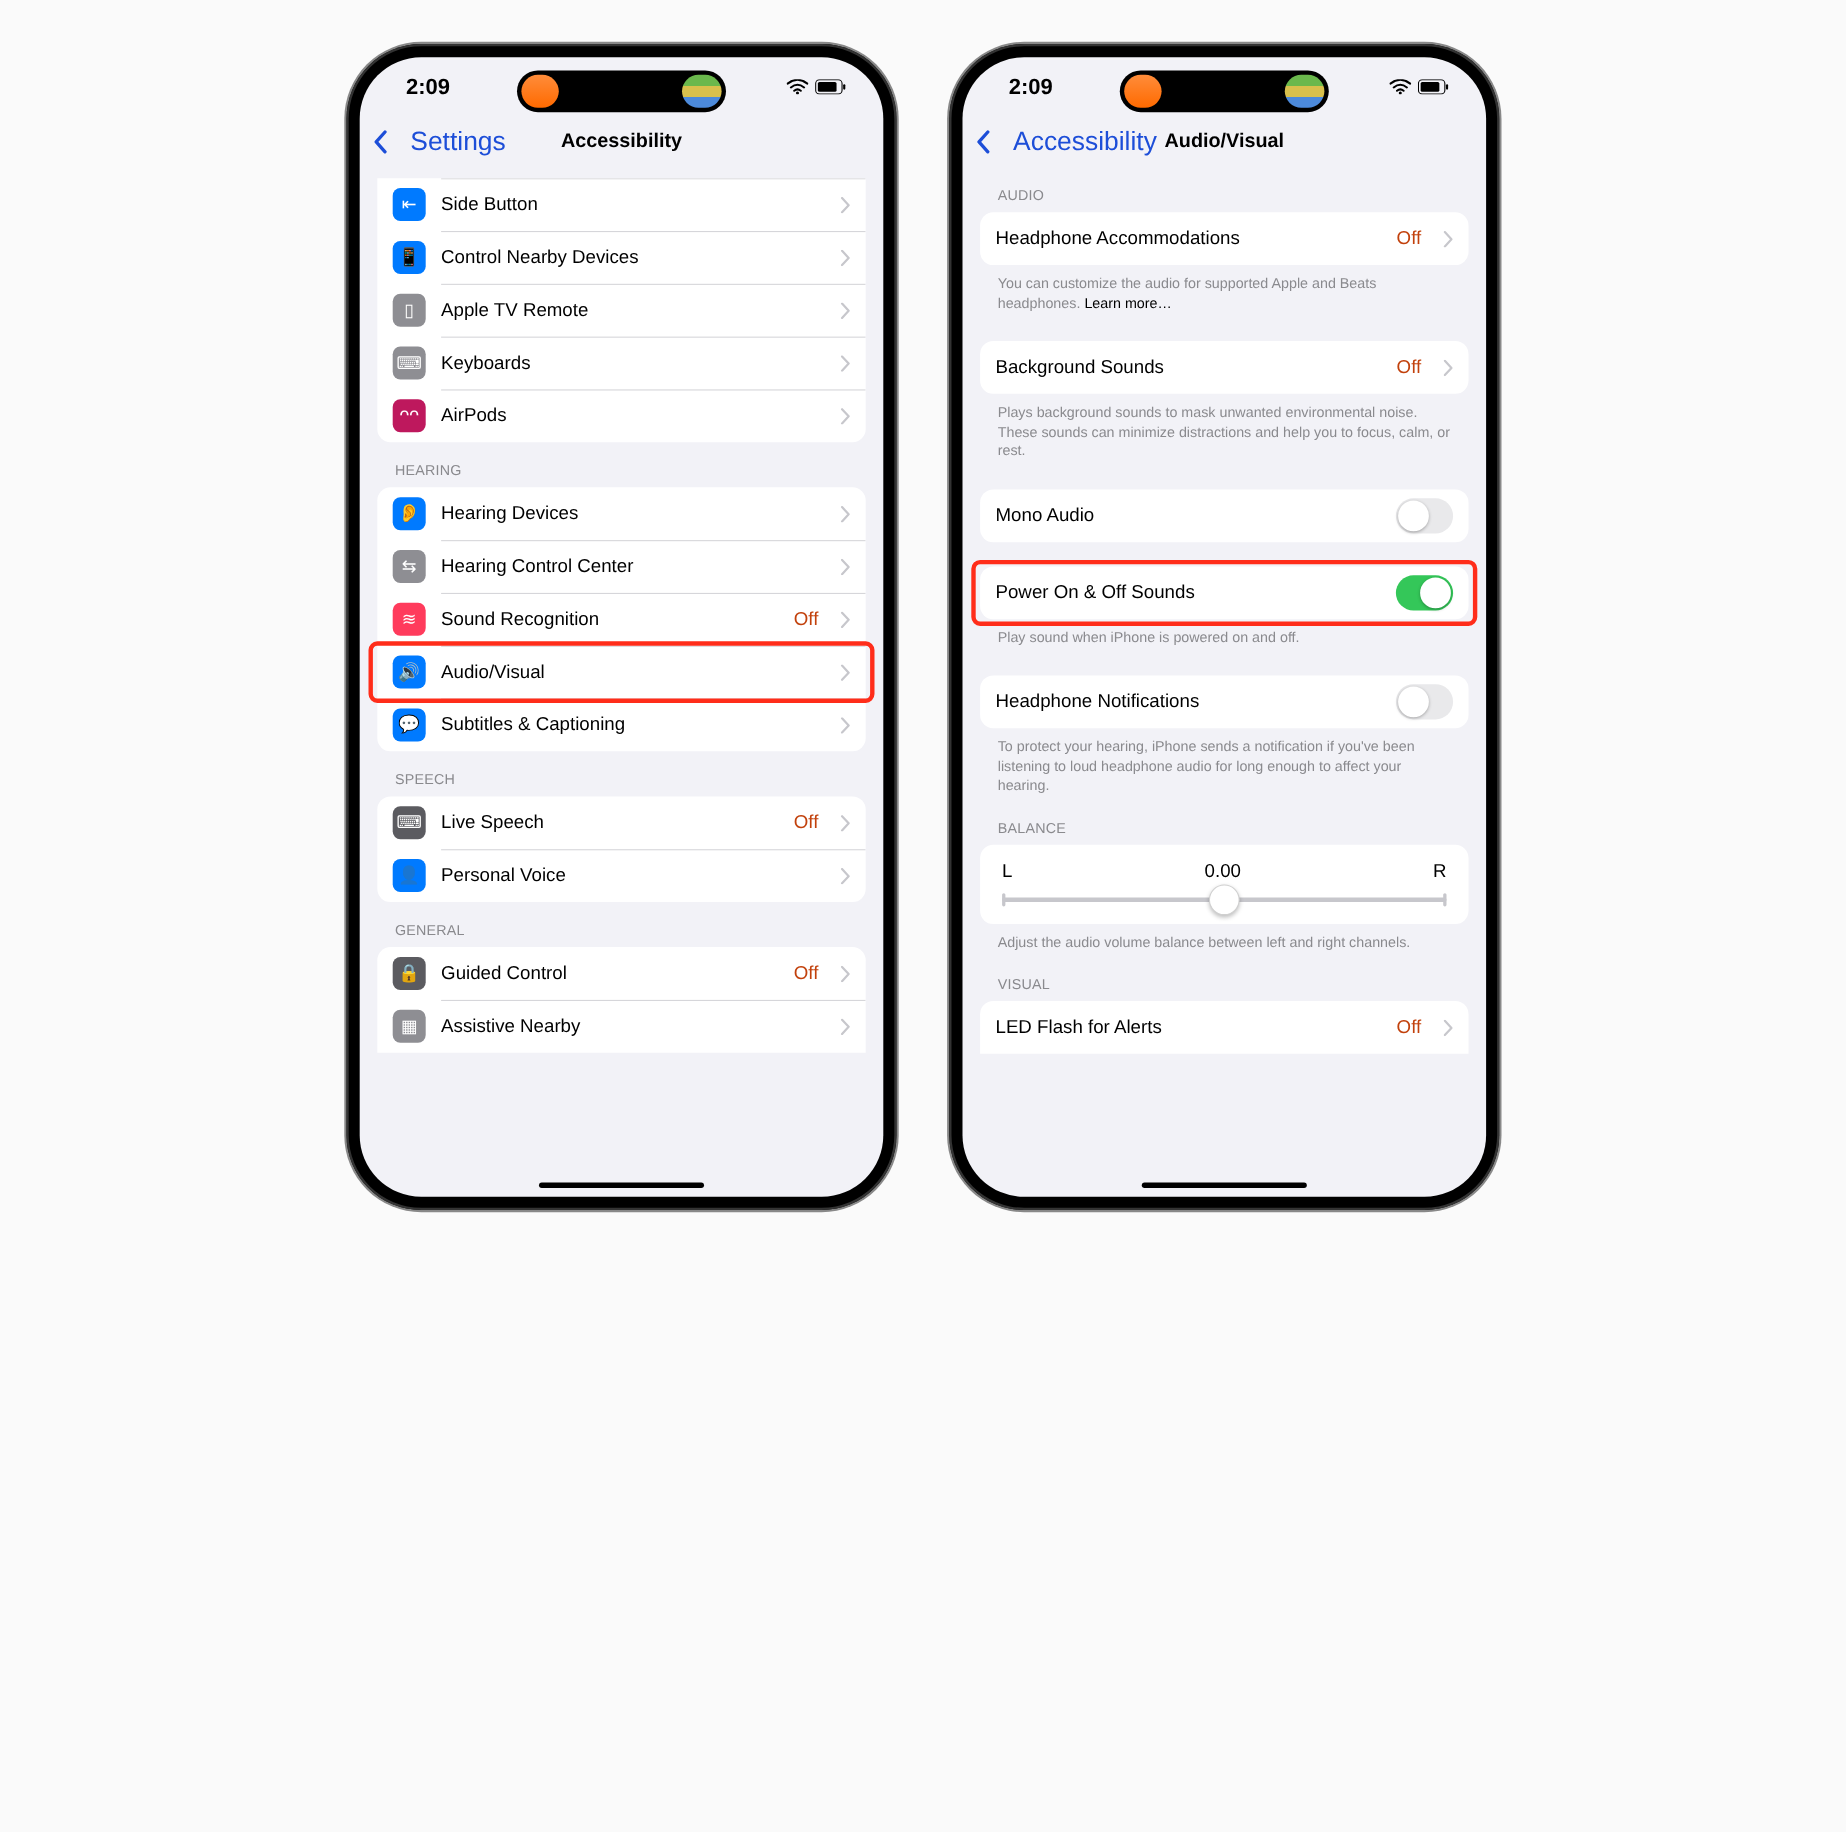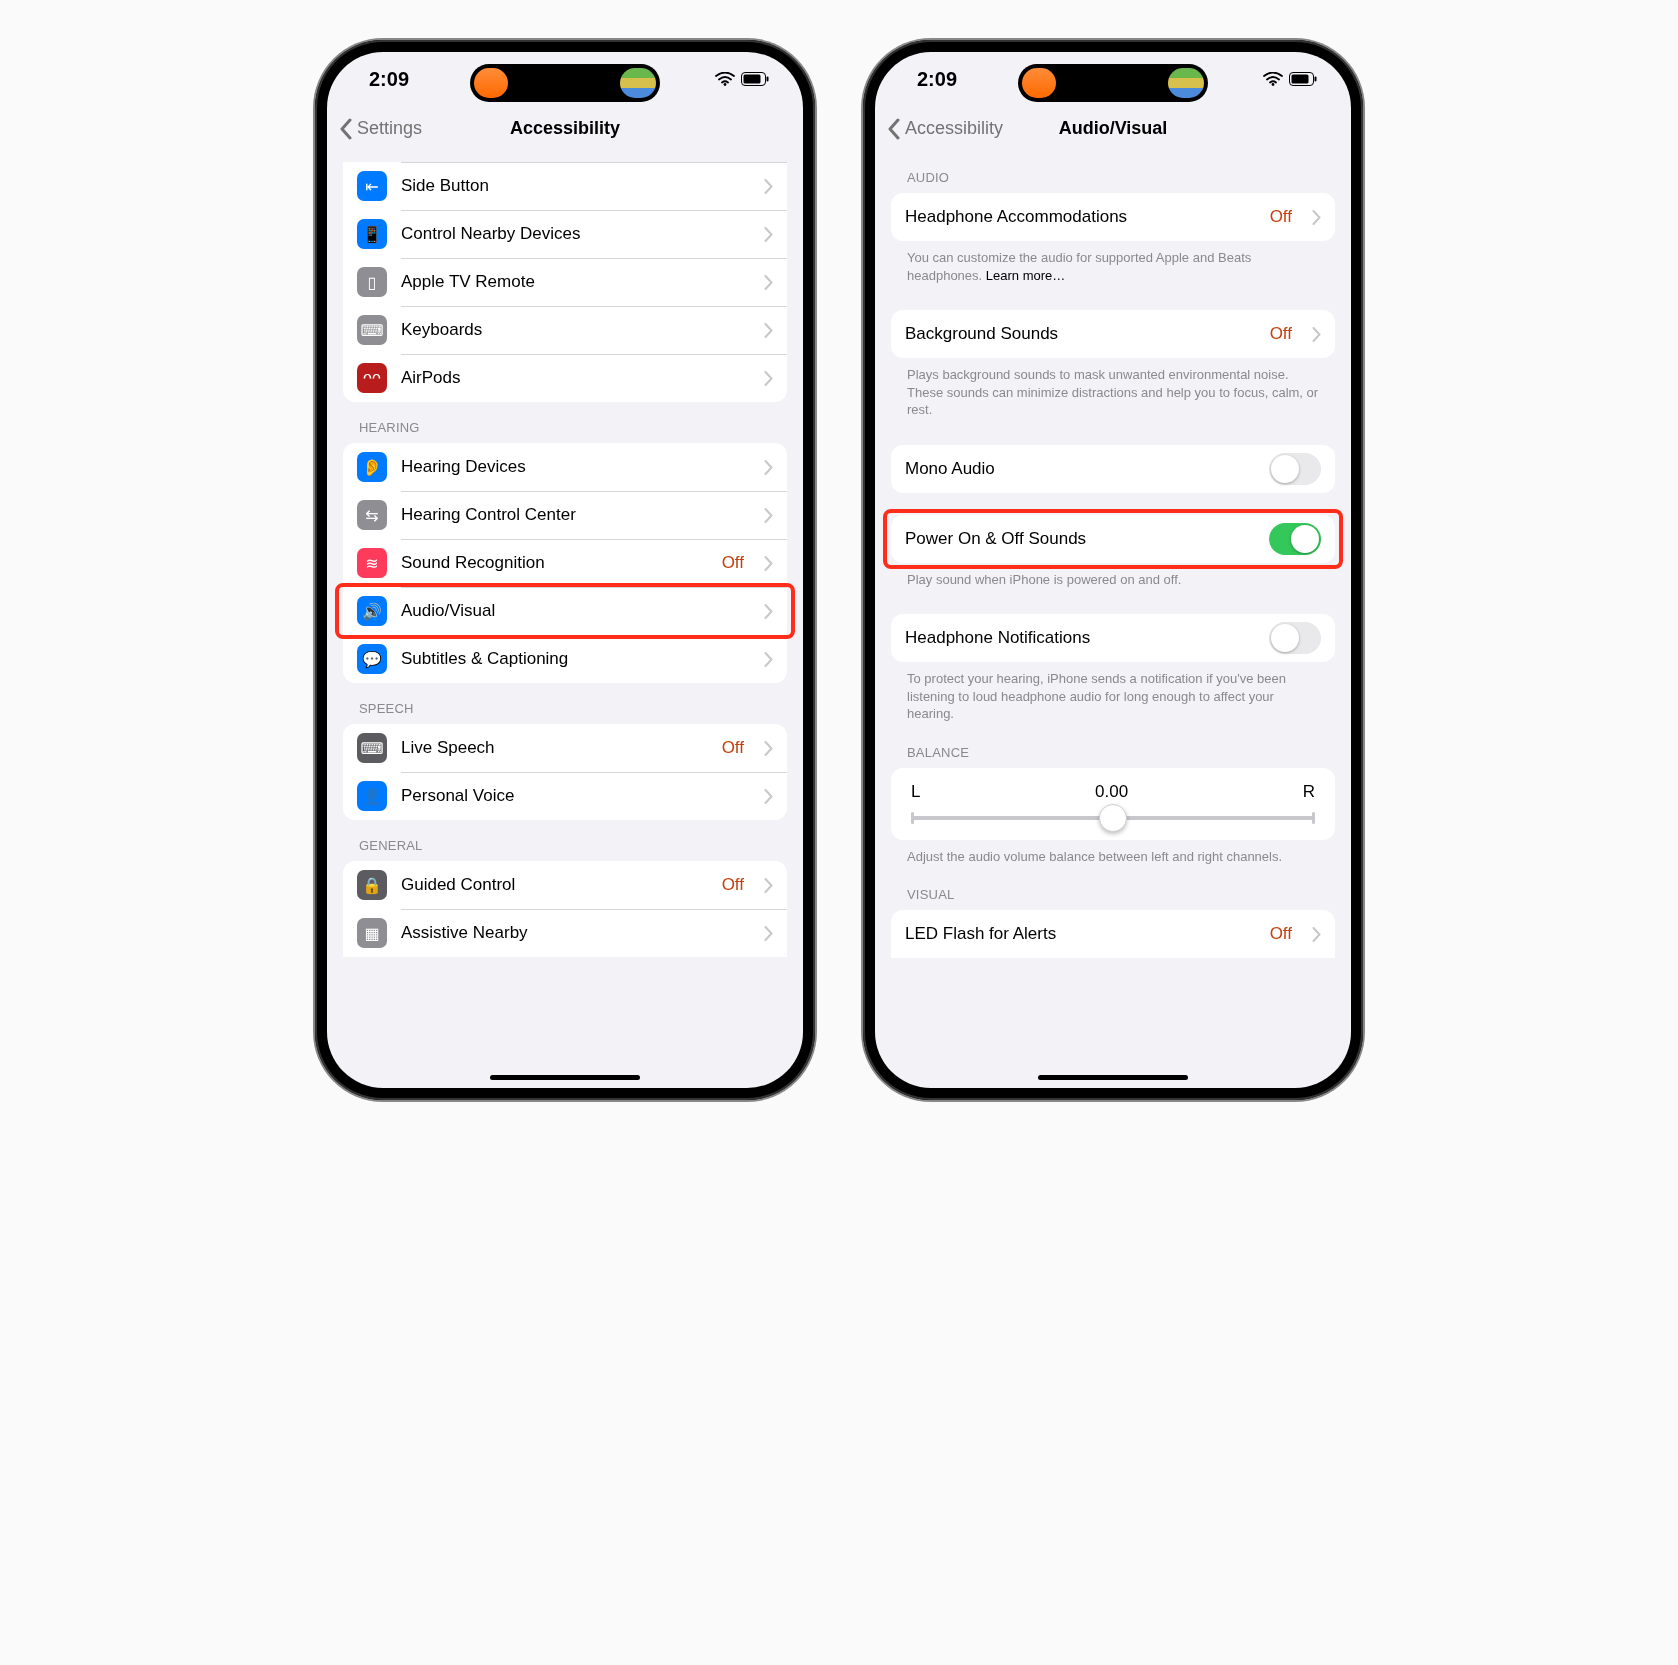--- a/index.html
+++ b/index.html
@@ -82,23 +82,23 @@
     height: 46px;
     display: flex;
     align-items: center;
     position: relative;
     padding: 0 12px;
     border-bottom: .5px solid rgba(0,0,0,0);
   }
   .navbar .back {
     display: flex;
     align-items: center;
-    color: #737373;
-    font-size: 18px;
-    gap: 4px;
+    color: #1d4ed8;
+    font-size: 24px;
+    gap: 20px;
   }
   .navbar .back svg { width: 14px; height: 22px; }
   .navbar .title {
     position: absolute;
     left: 0; right: 0;
     text-align: center;
     font-weight: 600;
     font-size: 18px;
     pointer-events: none;
   }
@@ -338,21 +338,21 @@
           <div class="cell">
             <span class="iconbox" style="background: rgb(142, 142, 147);">⌨</span>
             <span class="label">Keyboards</span>
             <span class="chevron">
               <svg>
                 <use href="#chev-right"></use>
               </svg>
             </span>
           </div>
           <div class="cell">
-            <span class="iconbox" style="background: #b91c1c;">ᴖᴖ</span>
+            <span class="iconbox" style="background: #be185d;">ᴖᴖ</span>
             <span class="label">AirPods</span>
             <span class="chevron">
               <svg>
                 <use href="#chev-right"></use>
               </svg>
             </span>
           </div>
         </div>
 
       <div class="section-header">Hearing</div>

